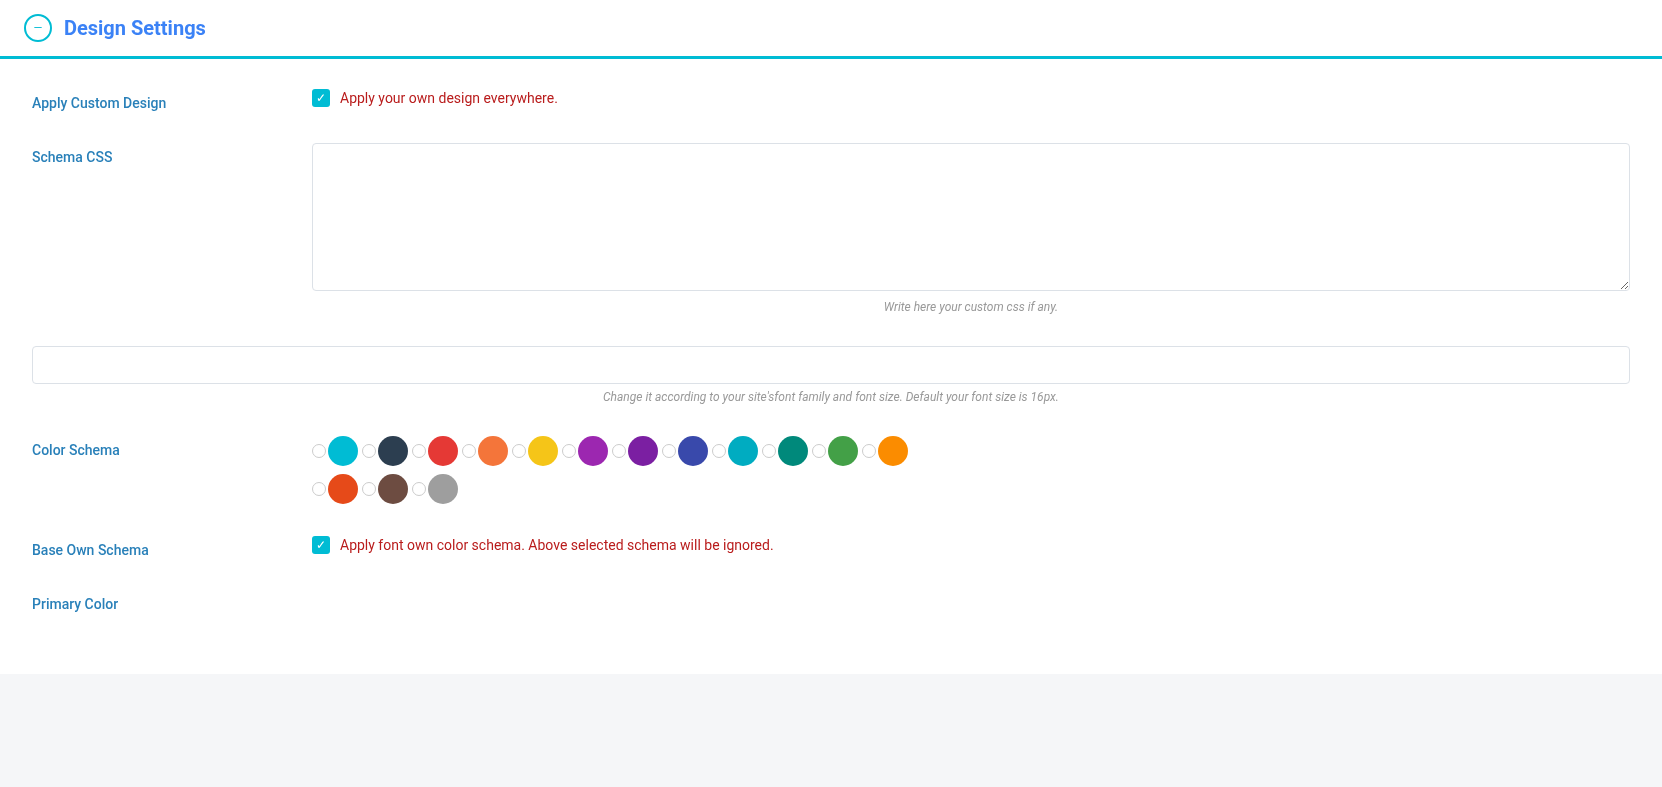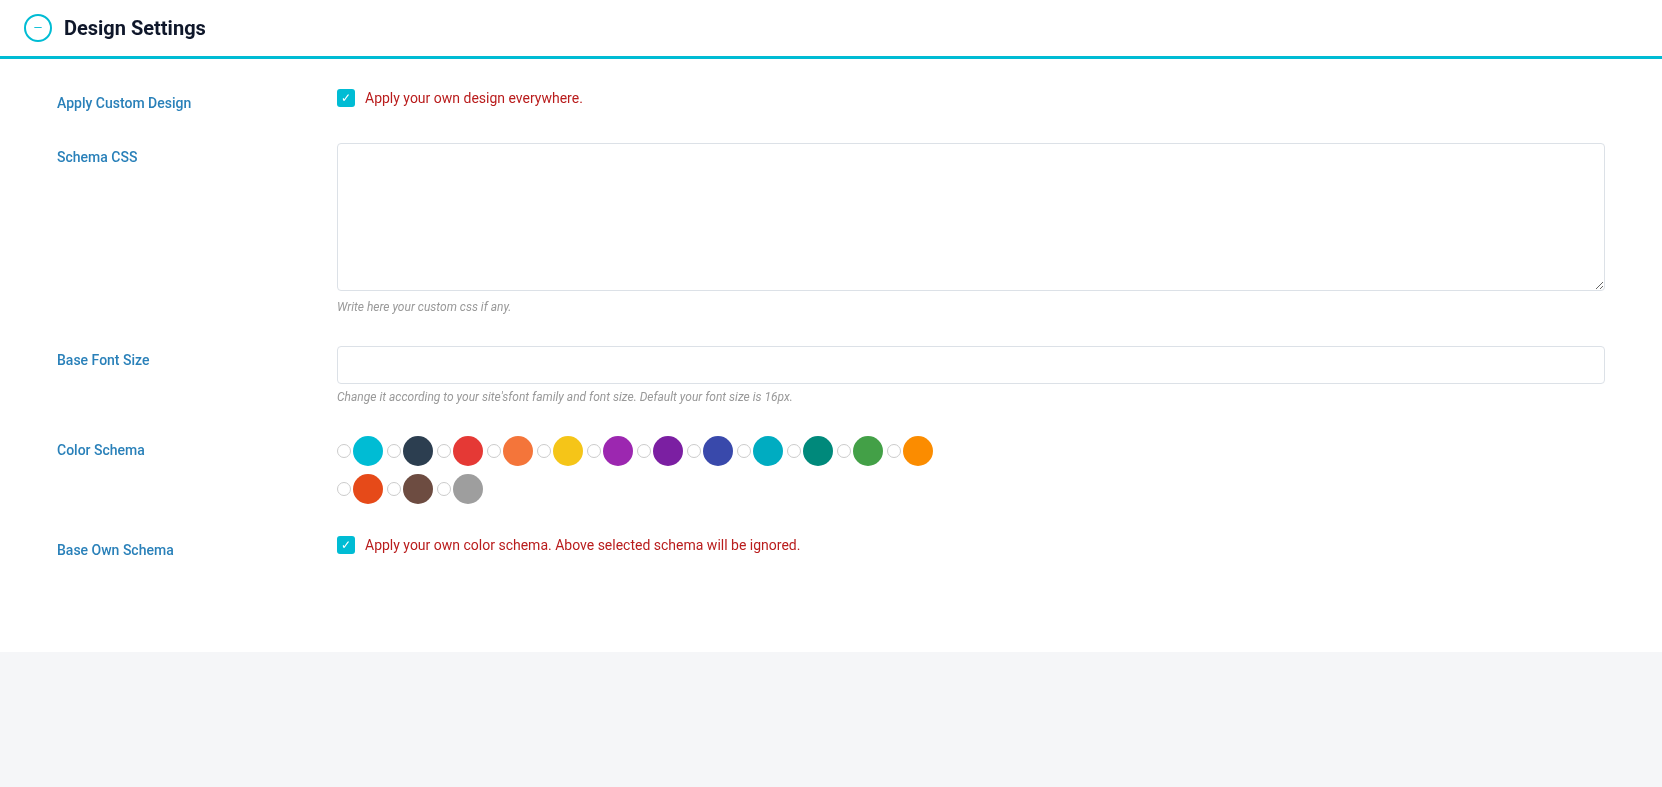--- a/index.html
+++ b/index.html
@@ -30,24 +30,24 @@
       align-items: center;
       justify-content: center;
       color: #00bcd4;
       font-size: 18px;
       font-weight: 300;
       line-height: 1;
     }
     .header-title {
       font-size: 20px;
       font-weight: 700;
-      color: #0f172a;
+      color: #3b82f6;
     }
     .content {
-      padding: 30px 57px;
+      padding: 30px 32px;
       background: #ffffff;
       margin: 0;
     }
     .form-row {
       display: flex;
       align-items: flex-start;
       margin-bottom: 28px;
       padding-bottom: 4px;
     }
     .form-label {
@@ -95,20 +95,21 @@
       font-size: 13px;
       color: #333;
       resize: vertical;
       outline: none;
     }
     .hint-text {
       font-size: 12px;
       color: #999;
       font-style: italic;
       margin-top: 6px;
+      text-align: center;
     }
     .text-input {
       width: 100%;
       height: 38px;
       border: 1px solid #dce1e7;
       border-radius: 4px;
       padding: 6px 10px;
       font-size: 13px;
       outline: none;
     }
@@ -180,21 +181,20 @@
 
     <div class="form-row">
       <div class="form-label">Schema CSS</div>
       <div class="form-field">
         <textarea class="textarea-field" style=""></textarea>
         <div class="hint-text">Write here your custom css if any.</div>
       </div>
     </div>
 
     <div class="form-row">
-      <div class="form-label">Base Font Size</div>
       <div class="form-field">
         <input type="text" class="text-input" style="">
         <div class="hint-text">Change it according to your site'sfont family and font size. Default your font size is 16px.</div>
       </div>
     </div>
 
     <div class="form-row">
       <div class="form-label">Color Schema</div>
       <div class="form-field">
         <div class="color-schema-container">
@@ -266,22 +266,23 @@
       </div>
     </div>
 
     <div class="form-row">
       <div class="form-label">Base Own Schema</div>
       <div class="form-field">
         <div class="checkbox-row">
           <div class="checkbox-custom">
             <span class="checkmark">✓</span>
           </div>
-          <span class="checkbox-label">Apply your own color schema. Above selected schema will be ignored.</span>
+          <span class="checkbox-label">Apply font own color schema. Above selected schema will be ignored.</span>
         </div>
       </div>
     </div>
 
     <div class="form-row">
+      <div class="form-label">Primary Color</div>
     </div>
 
   </div>
 </div>
 
 </body></html>

